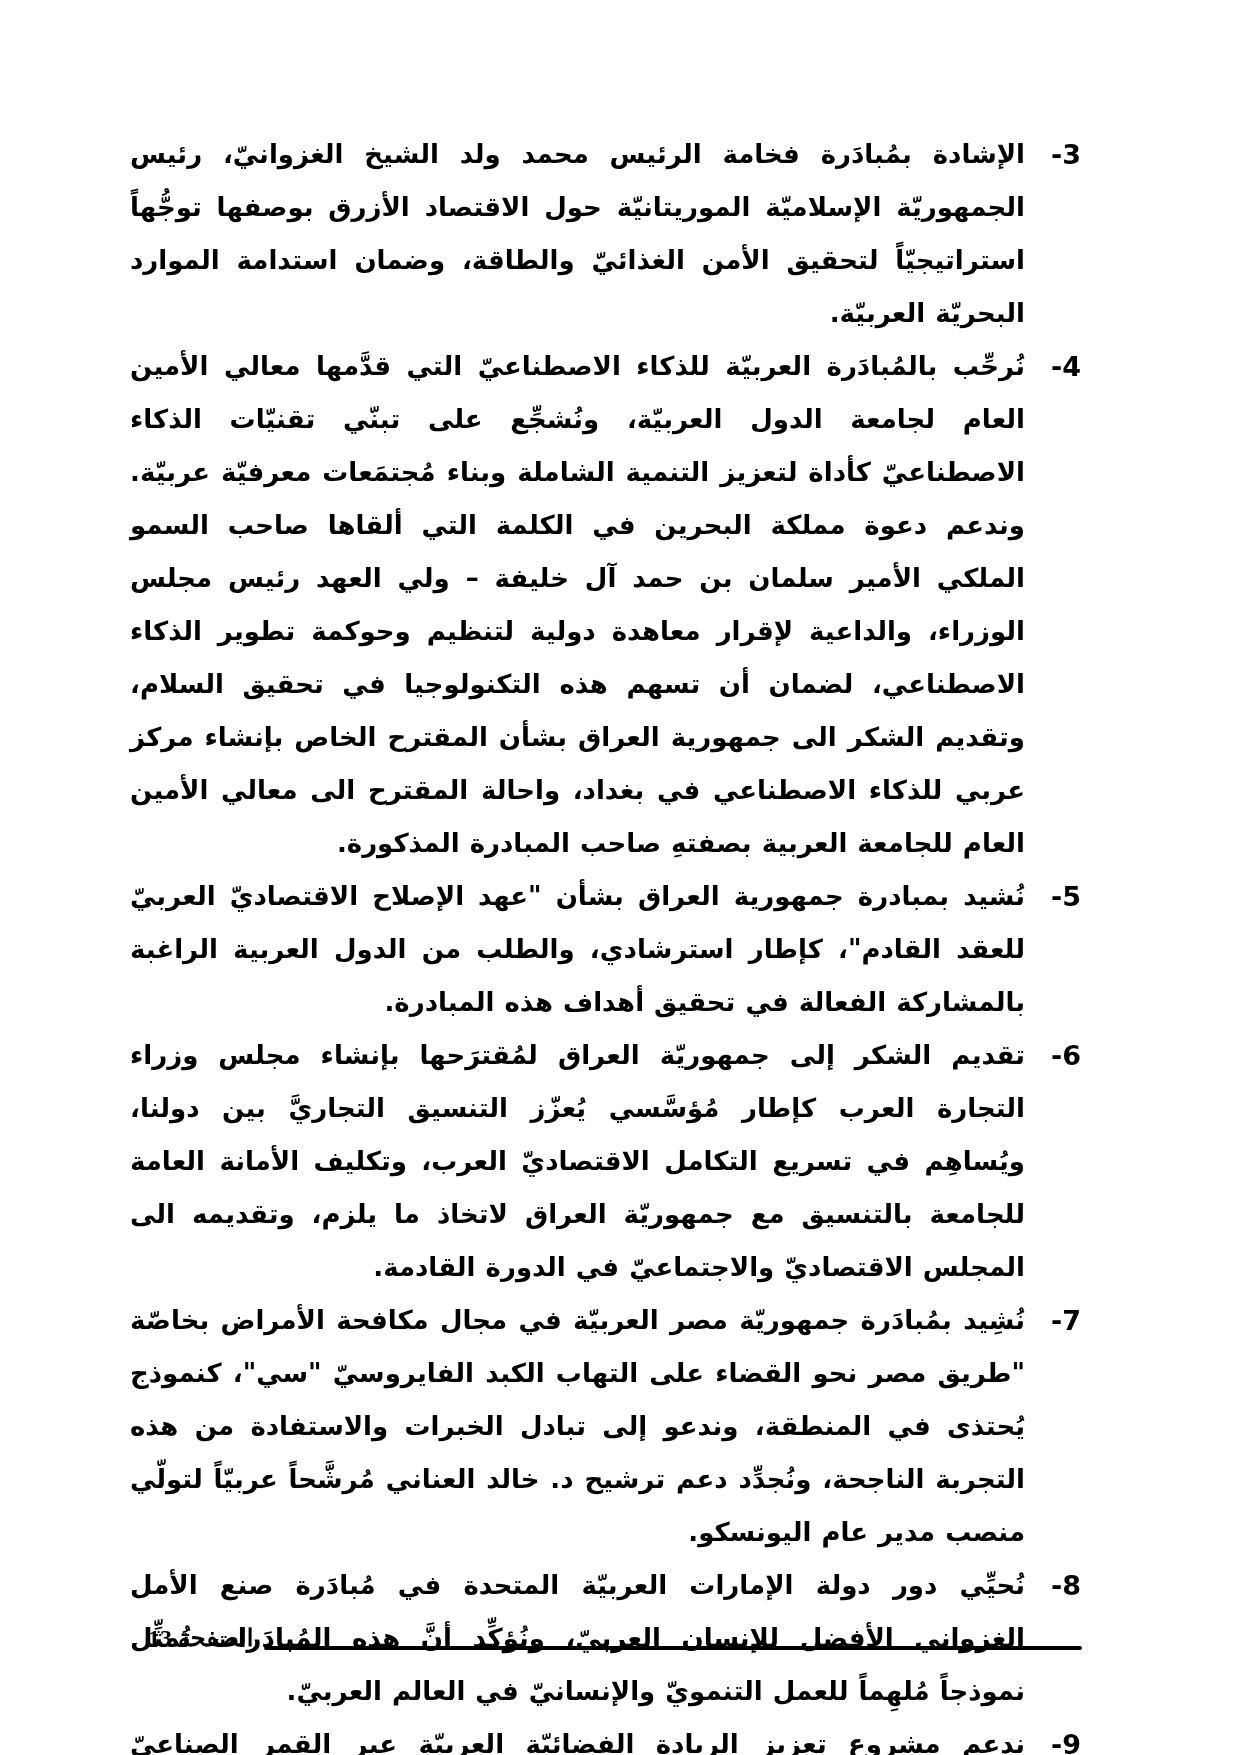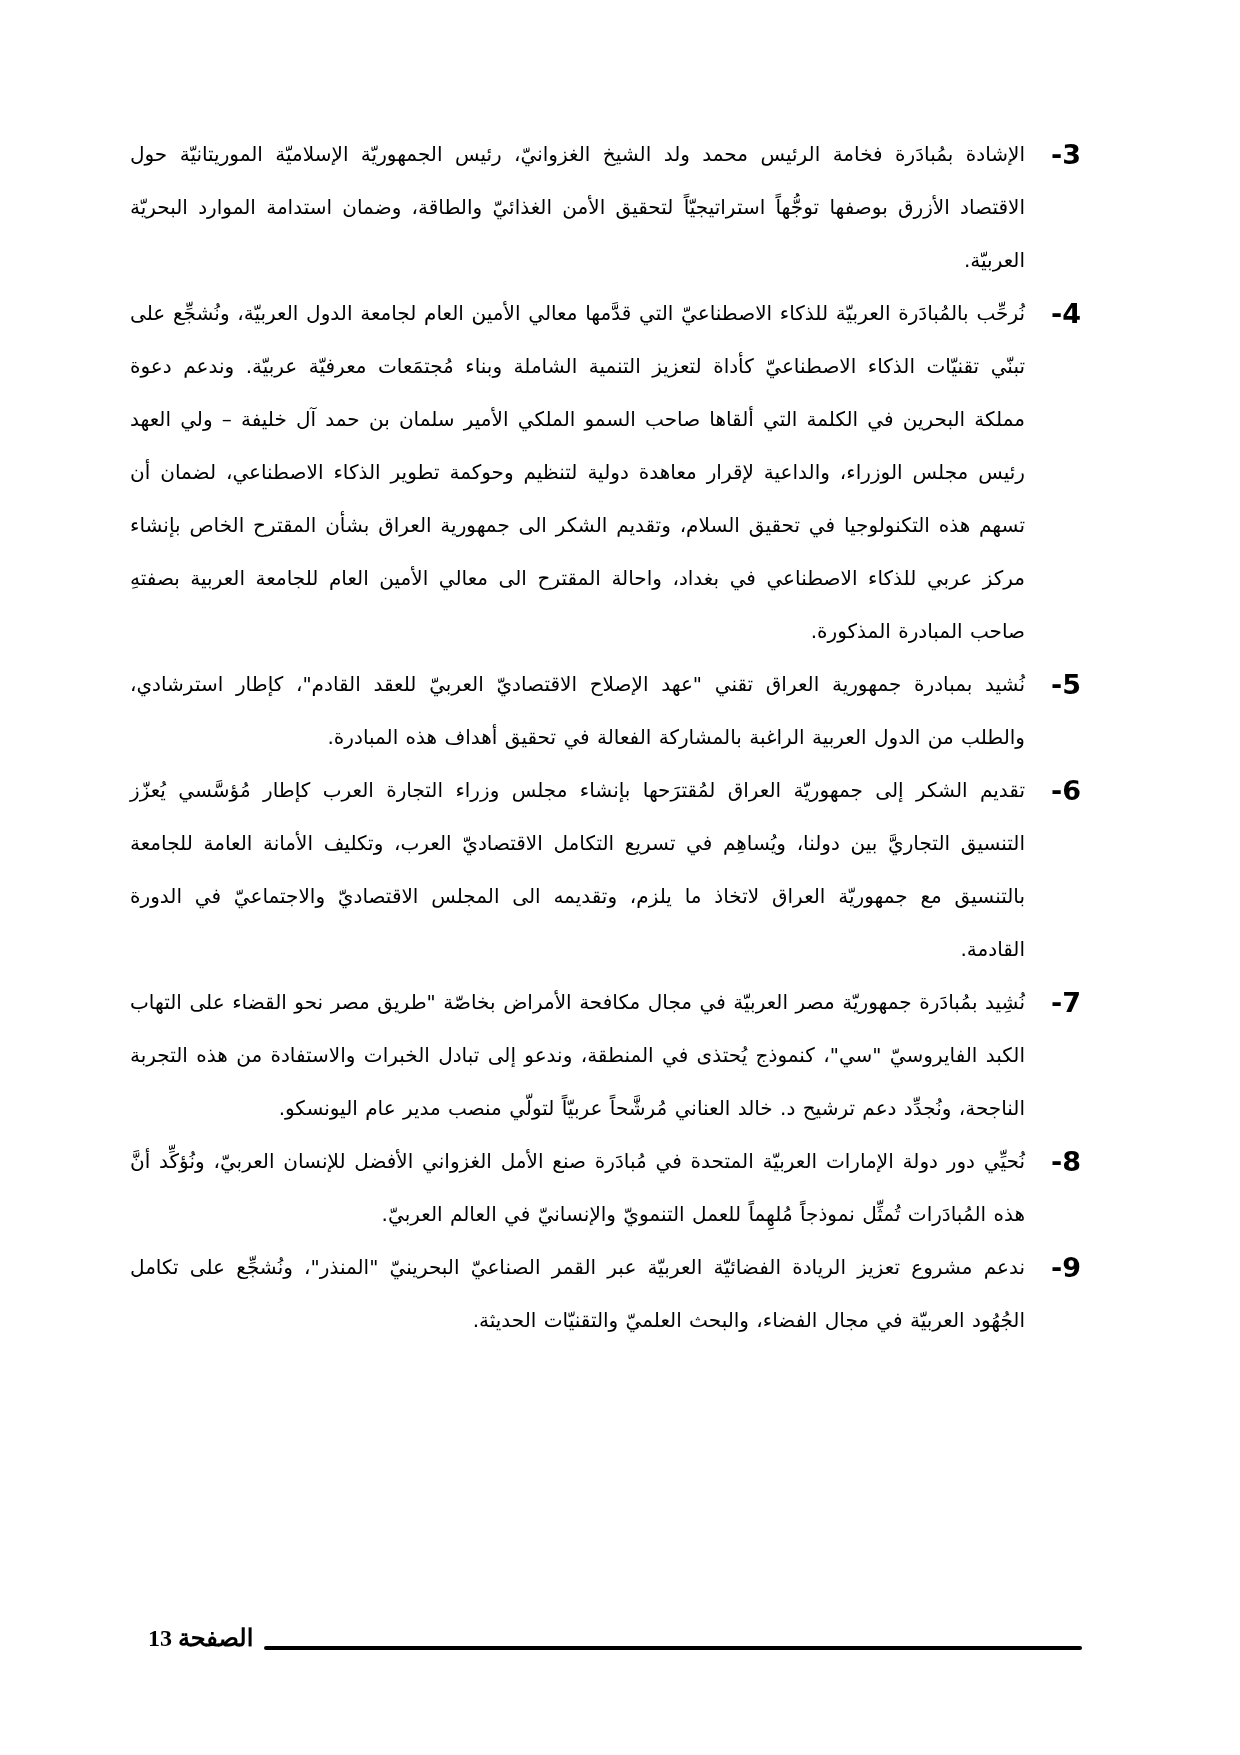--- a/index.html
+++ b/index.html
@@ -32,22 +32,22 @@
     text-align: left;
     font-size: 27px;
     font-weight: 700;
     line-height: 53px;
     direction: rtl;
     white-space: nowrap;
   }
   .txt {
     flex: 1 1 auto;
     width: 895px;
-    font-size: 20px;
-    font-weight: 400;
+    font-size: 26px;
+    font-weight: 700;
     line-height: 53px;
     text-align: justify;
     text-justify: inter-word;
     direction: rtl;
     word-spacing: 1px;
   }
   .footer-label {
     position: absolute;
     left: 148px;
     top: 1624px;
@@ -78,21 +78,21 @@
     <div class="txt">الإشادة بمُبادَرة فخامة الرئيس محمد ولد الشيخ الغزوانيّ، رئيس الجمهوريّة الإسلاميّة الموريتانيّة حول الاقتصاد الأزرق بوصفها توجُّهاً استراتيجيّاً لتحقيق الأمن الغذائيّ والطاقة، وضمان استدامة الموارد البحريّة العربيّة.</div>
   </div>
 
   <div class="item">
     <div class="num">4-</div>
     <div class="txt">نُرحِّب بالمُبادَرة العربيّة للذكاء الاصطناعيّ التي قدَّمها معالي الأمين العام لجامعة الدول العربيّة، ونُشجِّع على تبنّي تقنيّات الذكاء الاصطناعيّ كأداة لتعزيز التنمية الشاملة وبناء مُجتمَعات معرفيّة عربيّة. وندعم دعوة مملكة البحرين في الكلمة التي ألقاها صاحب السمو الملكي الأمير سلمان بن حمد آل خليفة – ولي العهد رئيس مجلس الوزراء، والداعية لإقرار معاهدة دولية لتنظيم وحوكمة تطوير الذكاء الاصطناعي، لضمان أن تسهم هذه التكنولوجيا في تحقيق السلام، وتقديم الشكر الى جمهورية العراق بشأن المقترح الخاص بإنشاء مركز عربي للذكاء الاصطناعي في بغداد، واحالة المقترح الى معالي الأمين العام للجامعة العربية بصفتهِ صاحب المبادرة المذكورة.</div>
   </div>
 
   <div class="item">
     <div class="num">5-</div>
-    <div class="txt">نُشيد بمبادرة جمهورية العراق تقني "عهد الإصلاح الاقتصاديّ العربيّ للعقد القادم"، كإطار استرشادي، والطلب من الدول العربية الراغبة بالمشاركة الفعالة في تحقيق أهداف هذه المبادرة.</div>
+    <div class="txt">نُشيد بمبادرة جمهورية العراق بشأن "عهد الإصلاح الاقتصاديّ العربيّ للعقد القادم"، كإطار استرشادي، والطلب من الدول العربية الراغبة بالمشاركة الفعالة في تحقيق أهداف هذه المبادرة.</div>
   </div>
 
   <div class="item">
     <div class="num">6-</div>
     <div class="txt">تقديم الشكر إلى جمهوريّة العراق لمُقترَحها بإنشاء مجلس وزراء التجارة العرب كإطار مُؤسَّسي يُعزّز التنسيق التجاريَّ بين دولنا، ويُساهِم في تسريع التكامل الاقتصاديّ العرب، وتكليف الأمانة العامة للجامعة بالتنسيق مع جمهوريّة العراق لاتخاذ ما يلزم، وتقديمه الى المجلس الاقتصاديّ والاجتماعيّ في الدورة القادمة.</div>
   </div>
 
   <div class="item">
     <div class="num">7-</div>
     <div class="txt">نُشِيد بمُبادَرة جمهوريّة مصر العربيّة في مجال مكافحة الأمراض بخاصّة "طريق مصر نحو القضاء على التهاب الكبد الفايروسيّ "سي"، كنموذج يُحتذى في المنطقة، وندعو إلى تبادل الخبرات والاستفادة من هذه التجربة الناجحة، ونُجدِّد دعم ترشيح د. خالد العناني مُرشَّحاً عربيّاً لتولّي منصب مدير عام اليونسكو.</div>

